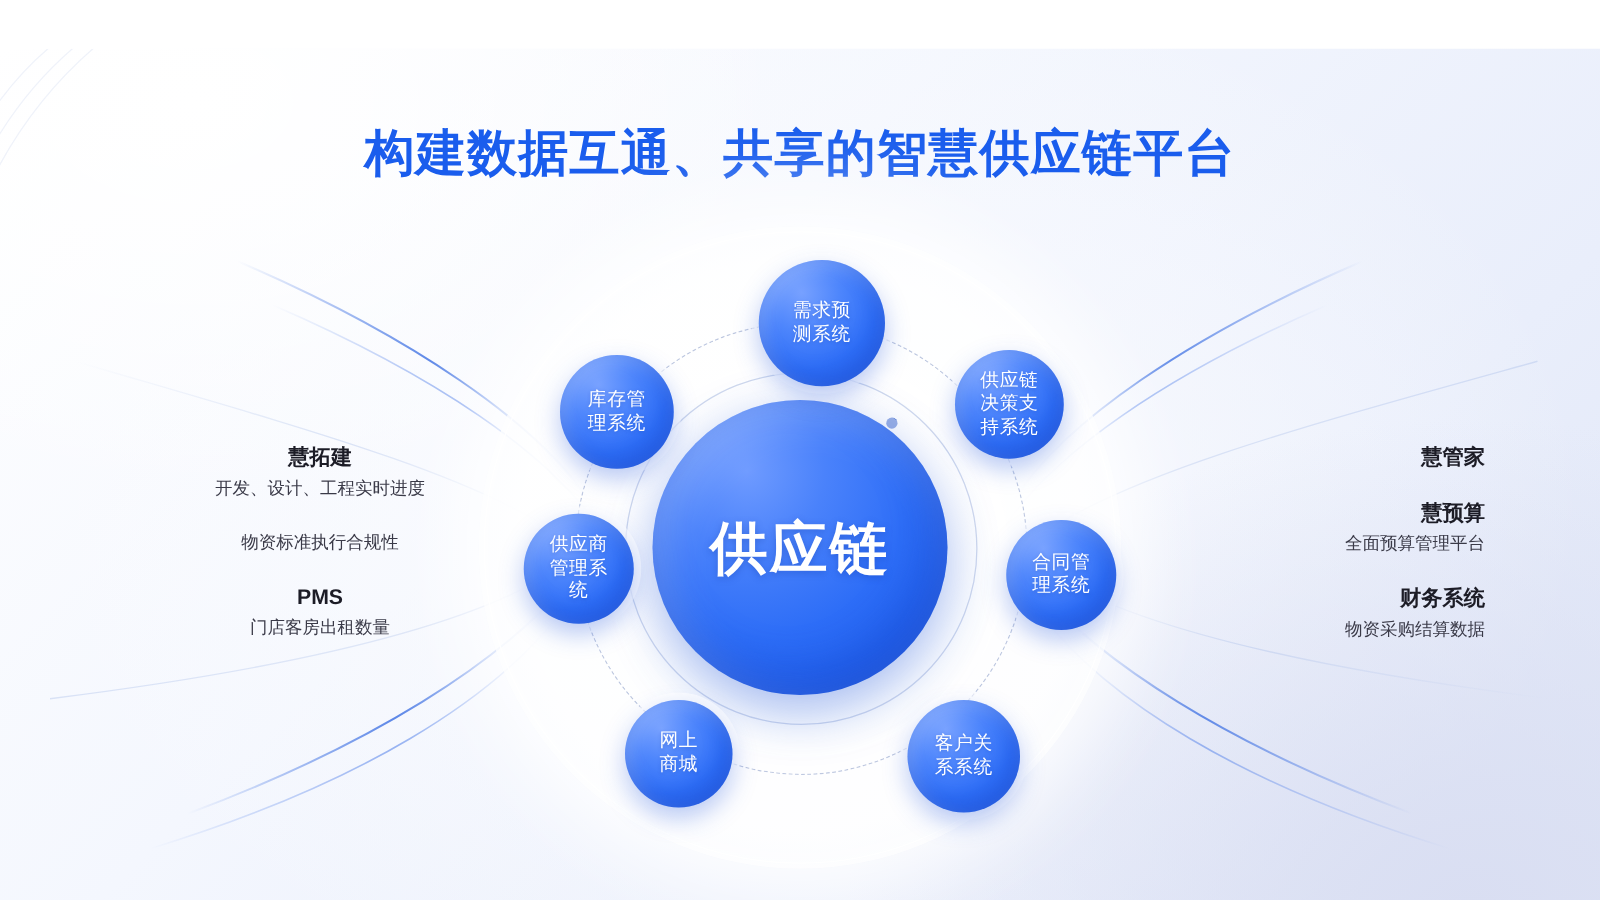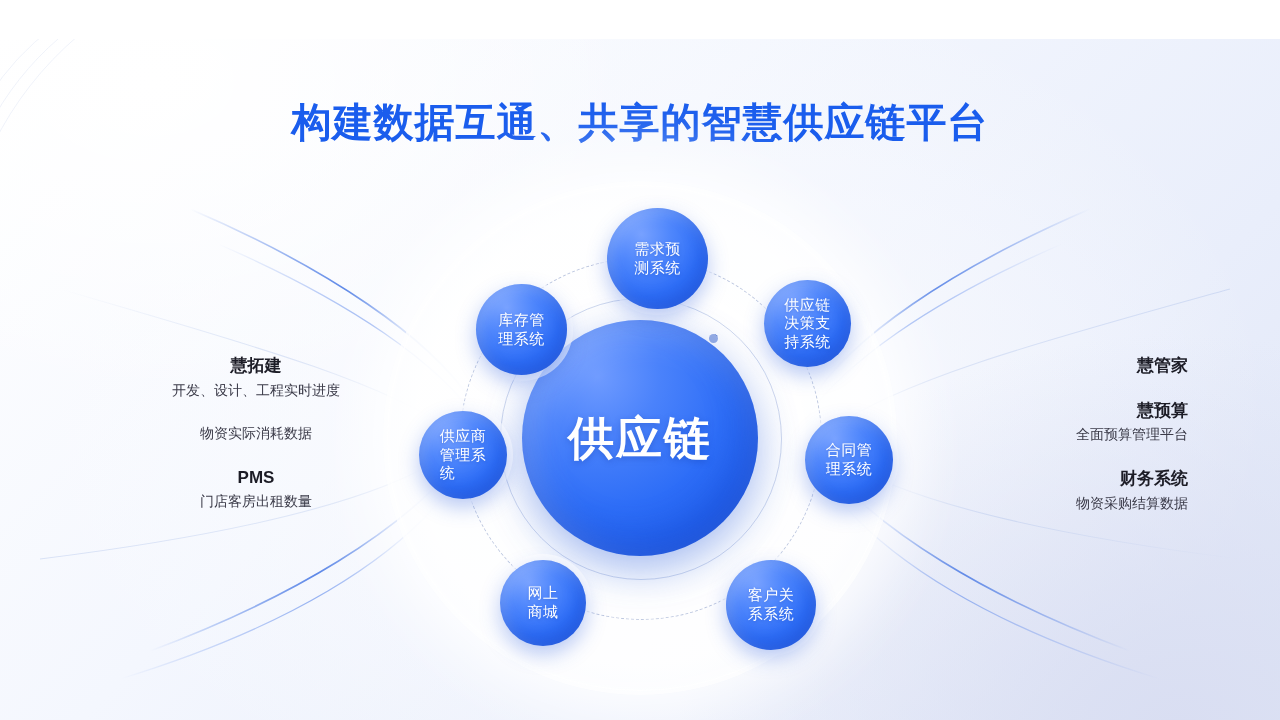--- a/index.html
+++ b/index.html
@@ -154,21 +154,21 @@
       radial-gradient(circle at 34% 26%, #77a1ff 0%, #4e86fc 30%, #2e6ef7 62%, #2560ea 100%);
     box-shadow:
       0 8px 20px rgba(45,95,220,0.35),
       inset -5px -7px 16px rgba(24,70,195,0.40),
       inset 5px 6px 14px rgba(255,255,255,0.25),
       0 0 0 6px rgba(255,255,255,0.62);
     display: flex;
     align-items: center;
     justify-content: center;
     color: #ffffff;
-    text-align: left;
+    text-align: center;
     font-size: 15px;
     line-height: 1.24;
     letter-spacing: 0.5px;
     text-shadow: 0 1px 3px rgba(20,60,170,0.30);
   }
   .bubble span { display: block; padding: 0 4px; }
 
   
   .side-group { position: absolute; }
   .side-left  { right: auto; }
@@ -267,21 +267,21 @@
           <span>测系统</span>
         </div>
       </div>
       <div class="bubble" style="left: 764px; top: 241px; width: 87px; height: 87px;">
         <div>
           <span>供应链</span>
           <span>决策支</span>
           <span>持系统</span>
         </div>
       </div>
-      <div class="bubble" style="left: 476px; top: 245px; width: 91px; height: 91px;">
+      <div class="bubble" style="left: 448px; top: 245px; width: 91px; height: 91px;">
         <div>
           <span>库存管</span>
           <span>理系统</span>
         </div>
       </div>
       <div class="bubble" style="left: 805px; top: 377px; width: 88px; height: 88px;">
         <div>
           <span>合同管</span>
           <span>理系统</span>
         </div>
@@ -306,21 +306,21 @@
         </div>
       </div>
     </div>
 
   <div class="side-group side-left align-right" style="left:140px; top:318px; width:232px;">
     <div class="label-item">
       <div class="label-title">慧拓建</div>
       <div class="label-desc">开发、设计、工程实时进度</div>
     </div>
     <div class="label-item">
-      <div class="label-desc">物资实际消耗数据</div>
+      <div class="label-desc">物资标准执行合规性</div>
     </div>
     <div class="label-item">
       <div class="label-title">PMS</div>
       <div class="label-desc">门店客房出租数量</div>
     </div>
   </div>
 
   <div class="side-group align-left" style="left:948px; top:318px; width:240px;">
     <div class="label-item">
       <div class="label-title">慧管家</div>

